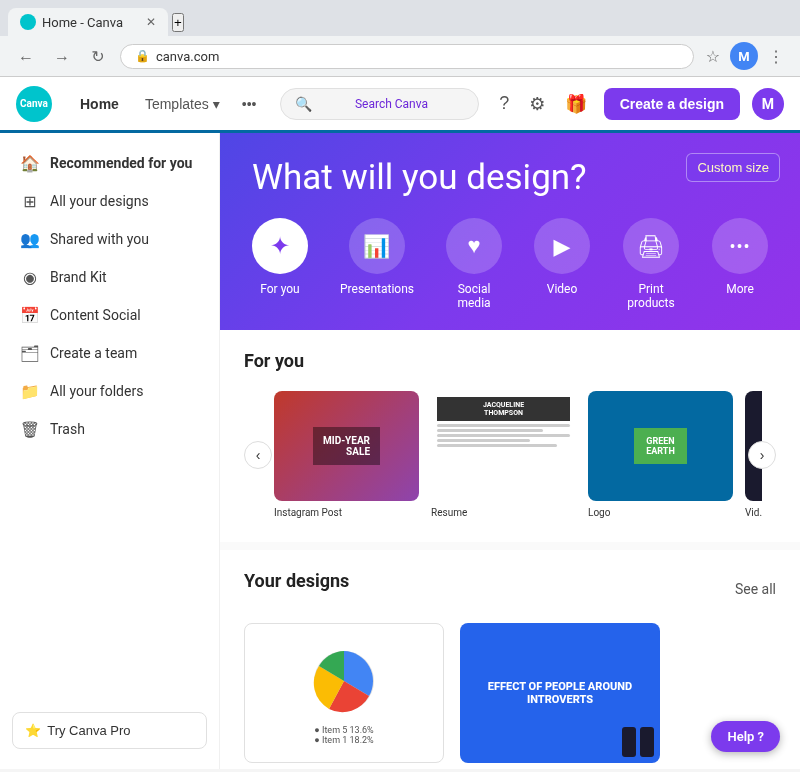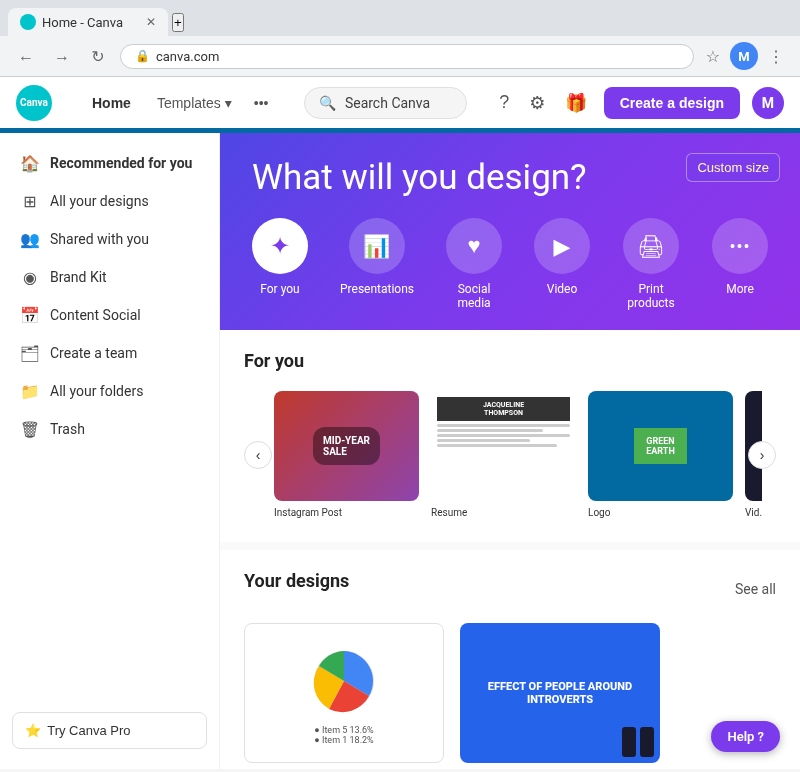--- a/index.html
+++ b/index.html
@@ -17,21 +17,21 @@
     .url-icon { color: #666; font-size: 12px; }
     .url-text { flex: 1; color: #333; }
     .toolbar-icons { display: flex; align-items: center; gap: 6px; }
     .toolbar-icon { color: #666; cursor: pointer; font-size: 16px; padding: 4px; }
     .user-avatar-small { width: 28px; height: 28px; background: #4285f4; border-radius: 50%; display: flex; align-items: center; justify-content: center; color: white; font-size: 13px; font-weight: bold; cursor: pointer; }
 
     
     .app { display: flex; flex-direction: column; height: calc(772px - 80px); background: white; }
 
     
-    .header { display: flex; align-items: center; padding: 8px 16px; border-bottom: 5px solid #0369a1; gap: 28px; background: white; height: 56px; }
+    .header { display: flex; align-items: center; padding: 8px 16px; border-bottom: 3px solid #0369a1; gap: 16px; background: white; height: 56px; }
     .logo { width: 36px; height: 36px; background: #00c4cc; border-radius: 50%; display: flex; align-items: center; justify-content: center; color: white; font-weight: bold; font-size: 14px; flex-shrink: 0; }
     .header-nav { display: flex; align-items: center; gap: 4px; }
     .nav-home { padding: 6px 12px; border-radius: 6px; font-size: 14px; font-weight: 600; color: #333; background: none; border: none; cursor: pointer; }
     .nav-templates { display: flex; align-items: center; gap: 4px; padding: 6px 10px; border-radius: 6px; font-size: 14px; color: #555; background: none; border: none; cursor: pointer; }
     .nav-more { padding: 6px 8px; border-radius: 6px; font-size: 14px; color: #555; background: none; border: none; cursor: pointer; }
     .search-box { flex: 1; max-width: 360px; background: #f5f5f5; border: 1px solid #e0e0e0; border-radius: 20px; padding: 7px 14px; font-size: 14px; color: #999; display: flex; align-items: center; gap: 8px; cursor: text; }
     .header-actions { display: flex; align-items: center; gap: 12px; margin-left: auto; }
     .header-icon-btn { background: none; border: none; cursor: pointer; color: #555; font-size: 18px; padding: 4px; }
     .gift-icon { color: #ff6b6b; }
     .create-btn { background: #7c3aed; color: white; border: none; border-radius: 8px; padding: 8px 16px; font-size: 14px; font-weight: 600; cursor: pointer; }
@@ -73,21 +73,21 @@
     .carousel-btn { width: 28px; height: 28px; border-radius: 50%; background: white; border: 1px solid #ddd; display: flex; align-items: center; justify-content: center; cursor: pointer; font-size: 14px; color: #333; flex-shrink: 0; z-index: 2; }
     .carousel-btn.left { margin-right: -14px; }
     .carousel-btn.right { margin-left: -14px; }
     .carousel-track { display: flex; gap: 12px; overflow: hidden; padding: 4px 16px; }
     .design-card { flex-shrink: 0; width: 145px; cursor: pointer; }
     .design-card-img { width: 145px; height: 110px; border-radius: 8px; overflow: hidden; background: #eee; margin-bottom: 6px; }
     .design-card-label { font-size: 10px; color: #333; }
 
     
     .card-instagram { background: linear-gradient(135deg, #c0392b, #8e44ad); display: flex; align-items: center; justify-content: center; width: 100%; height: 100%; }
-    .card-instagram-inner { background: rgba(0,0,0,0.4); padding: 8px 10px; text-align: left; border-radius: 12px; }
+    .card-instagram-inner { background: rgba(0,0,0,0.4); padding: 8px 10px; text-align: right; }
     .card-instagram-text { color: white; font-weight: bold; font-size: 10px; }
 
     
     .card-resume { background: white; padding: 6px; width: 100%; height: 100%; display: flex; flex-direction: column; }
     .card-resume-header { background: #333; color: white; padding: 4px; font-size: 7px; text-align: center; font-weight: bold; margin-bottom: 3px; }
     .card-resume-lines { flex: 1; }
     .card-resume-line { height: 3px; background: #ccc; margin-bottom: 2px; border-radius: 2px; }
 
     
     .card-logo { background: #0369a1; display: flex; align-items: center; justify-content: center; width: 100%; height: 100%; }
@@ -140,21 +140,21 @@
     <div class="header-nav">
       <button class="nav-home">Home</button>
       <button class="nav-templates">
         <span>Templates</span>
         <span>▾</span>
       </button>
       <button class="nav-more">•••</button>
     </div>
     <div class="search-box">
       <span>🔍</span>
-      <span style="font-size:14px;color:#404040;">Search Canva</span>
+      <span style="font-size:12px;color:#6d28d9;margin-left:34px;">Search Canva</span>
     </div>
     <div class="header-actions">
       <button class="header-icon-btn">?</button>
       <button class="header-icon-btn">⚙</button>
       <button class="header-icon-btn gift-icon">🎁</button>
       <button class="create-btn">Create a design</button>
       <div class="user-avatar">
         <span>M</span>
       </div>
     </div>

